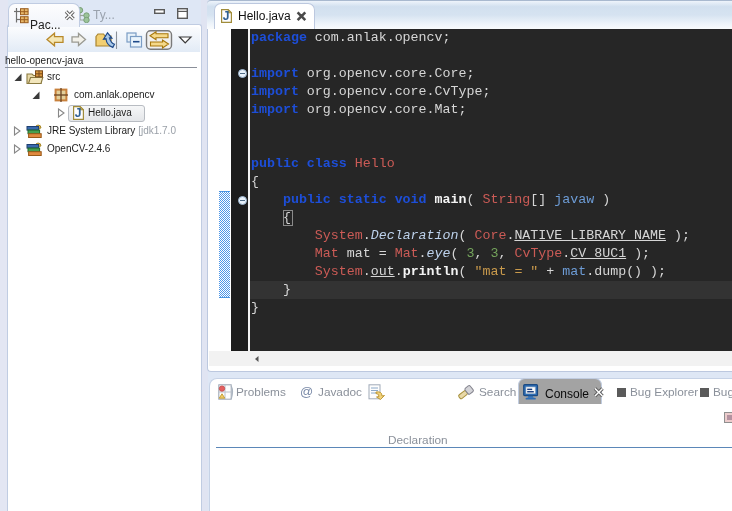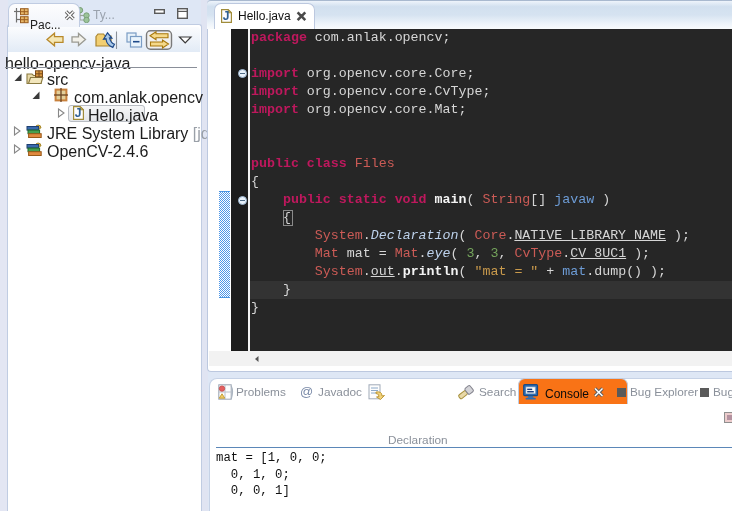--- a/index.html
+++ b/index.html
@@ -11,55 +11,55 @@
   #midstrip { left:201px; top:0; width:7px; height:511px; background:#e0e4f2; }
   #leftpanel { left:7px; top:24px; width:195px; height:487px; background:#fff; border:1px solid #c0cce2; border-radius:3px 3px 0 0; border-bottom:none; }
   .vtab { position:absolute; top:3px; height:24px; border-radius:7px 7px 0 0; }
   #tab-pac { left:8px; width:72px; background:linear-gradient(#fdfdfe,#f1f4fa); border:1px solid #c0cce2; border-bottom:none; z-index:3; }
   #tab-pac .lbl { position:absolute; left:21px; top:14px; font-size:12px; color:#222; }
   #tab-ty .lbl { position:absolute; left:21px; top:5px; font-size:12px; color:#9aa2ad; }
   .closex { font-size:13px; color:#fff; -webkit-text-stroke:1.3px #4a4a4a; font-family:"Liberation Sans",sans-serif; }
   
   #ltoolbar { left:8px; top:27px; width:192px; height:25px; background:linear-gradient(#fbfcfe,#e2ebf6); border-radius:3px 3px 0 0; }
   
-  .treelbl { font-size:16px; color:#1c1c1c; white-space:nowrap; }
+  .treelbl { font-size:10px; color:#1c1c1c; white-space:nowrap; }
   .gray { color:#9aa0a8; }
   
   #edpanel { left:207px; top:3px; width:525px; height:369px; background:#fff; border:1px solid #bcc8df; border-right:none; border-radius:4px 0 0 4px; }
   #edtabstrip { left:207px; top:0; width:525px; height:29px; border-top:1px solid #a9b9cf; background:linear-gradient(#eef4fb 0%, #d2e0ef 20%, #d6e3f1 50%, #eef4fa 82%, #f9fbfd 100%); border-radius:4px 0 0 0; }
   #edtab { left:214px; top:3px; width:101px; height:26px; background:#fff; border:1px solid #bcc8df; border-bottom:none; border-radius:7px 7px 0 0; z-index:2; }
   #edtab .lbl { position:absolute; left:23px; top:5px; font-size:12px; color:#111; }
   
   #ruler { left:209px; top:29px; width:22px; height:322px; background:#fff; }
   #hatch { left:219px; top:191px; width:11px; height:107px;
      background:repeating-conic-gradient(#4e97e8 0% 25%, #ffffff 25% 50%); background-size:2px 2px;
      border-top:1px solid #4a95e2; border-bottom:1px solid #4a95e2; }
   #gutter { left:231px; top:29px; width:17px; height:322px; background:#1c1c1c; }
   #gline { left:248px; top:29px; width:1.5px; height:322px; background:#f2f2f2; }
   #code { left:249px; top:29px; width:483px; height:322px; background:#262626; }
-  .kw { font-weight:bold; color:#be185d; }
+  .kw { font-weight:bold; color:#1d4ed8; }
   .cls { color:#cb5b56; }
   .mth { font-style:italic; color:#bdd2ec; }
   .var { color:#6d9cd6; }
   .num { color:#75a55c; }
   .str { color:#c99a4c; }
   .fld { text-decoration:underline; }
   .sfld { text-decoration:underline; }
   .pr { font-weight:bold; color:#f3f3f3; }
   #curline { left:249px; top:281px; width:483px; height:18px; background:#333333; }
   #brkbox { left:283px; top:210px; width:10px; height:16px; border:1px solid #8a8a8a; }
   .foldc { position:absolute; width:9px; height:9px; border-radius:50%; background:#e8f1fa; border:1px solid #9ab4cf; }
   .foldc::after { content:""; position:absolute; left:1px; top:3px; width:5px; height:1px; background:#4d6a85; }
   
   #hscroll { left:209px; top:351px; width:523px; height:15px; background:#f2f2f2; }
   
   #bpanel { left:209px; top:378px; width:523px; height:133px; background:#fff; border:1px solid #c6d2e6; border-bottom:none; border-right:none; border-radius:8px 0 0 0; }
   #btabs { left:208px; top:377px; width:524px; height:27px; }
   .btab { position:absolute; top:8px; font-size:11.8px; color:#8a909a; white-space:nowrap; }
-  #console-tab { position:absolute; left:310px; top:1px; width:110px; height:26px; background:#f97316; border:1px solid #c0cce0; border-bottom:none; border-radius:7px 7px 0 0; }
+  #console-tab { position:absolute; left:310px; top:1px; width:84px; height:26px; background:#a3a3a3; border:1px solid #c0cce0; border-bottom:none; border-radius:7px 7px 0 0; }
   #console-tab .lbl { position:absolute; left:26px; top:8px; font-size:12px; color:#0a0a0a; }
   #bcontent { left:208px; top:404px; width:524px; height:107px; }
   #termline { position:absolute; left:8px; top:27px; font-size:11.8px; color:#111; white-space:nowrap; }
   #termunder { position:absolute; left:8px; top:43px; width:516px; height:1px; background:#5b87b8; }
   #conout { position:absolute; left:8px; top:46px; font-family:"Liberation Mono", monospace; font-size:12.3px; line-height:16.5px; color:#111; white-space:pre; }
   #redsq { position:absolute; left:516px; top:8px; width:16px; height:11px; background:#eccccc; border:1px solid #8f8f8f; }
   #redsq::after { content:""; position:absolute; left:2px; top:2px; width:12px; height:5px; background:#b492a0; }
 </style>
 </head>
 <body>
@@ -221,21 +221,21 @@
 <div class="abs foldc" style="left:238px;top:196px;"></div>
 <div class="abs" id="brkbox"></div>
 <div class="abs" style="left:249px;top:29px;width:483px;height:322px;overflow:hidden;">
 <pre style="font-family:'Liberation Mono',monospace;font-size:13.3px;line-height:18px;color:#d6d6d6;position:absolute;left:2px;top:0;"><span class="kw">package</span> com.anlak.opencv;
 
 <span class="kw">import</span> org.opencv.core.Core;
 <span class="kw">import</span> org.opencv.core.CvType;
 <span class="kw">import</span> org.opencv.core.Mat;
 
 
-<span class="kw">public class</span> <span class="cls">Files</span>
+<span class="kw">public class</span> <span class="cls">Hello</span>
 {
     <span class="kw">public static void</span> <span class="pr">main</span>( <span class="cls">String</span>[] <span class="var">javaw</span> )
     {
         <span class="cls">System</span>.<span class="mth">Declaration</span>( <span class="cls">Core</span>.<span class="fld">NATIVE_LIBRARY_NAME</span> );
         <span class="cls">Mat</span> mat = <span class="cls">Mat</span>.<span class="mth">eye</span>( <span class="num">3</span>, <span class="num">3</span>, <span class="cls">CvType</span>.<span class="fld">CV_8UC1</span> );
         <span class="cls">System</span>.<span class="sfld">out</span>.<span class="pr">println</span>( <span class="str">"mat = "</span> + <span class="var">mat</span>.dump() );
     }
 }</pre>
 </div>
 <div class="abs" id="hscroll">
@@ -295,16 +295,13 @@
       </svg>
   </div>
   <div class="abs" style="left:409px;top:11px;width:9px;height:9px;background:#5a5a5a;"></div>
   <span class="btab" style="left:422px;">Bug Explorer</span>
   <div class="abs" style="left:492px;top:11px;width:9px;height:9px;background:#5a5a5a;"></div>
   <span class="btab" style="left:505px;">Bug</span>
 </div>
 <div class="abs" id="bcontent">
   <div id="redsq"></div>
   <div id="termunder"></div>
-  <div id="conout">mat = [1, 0, 0;
-  0, 1, 0;
-  0, 0, 1]</div>
 </div>
 
 </body></html>

